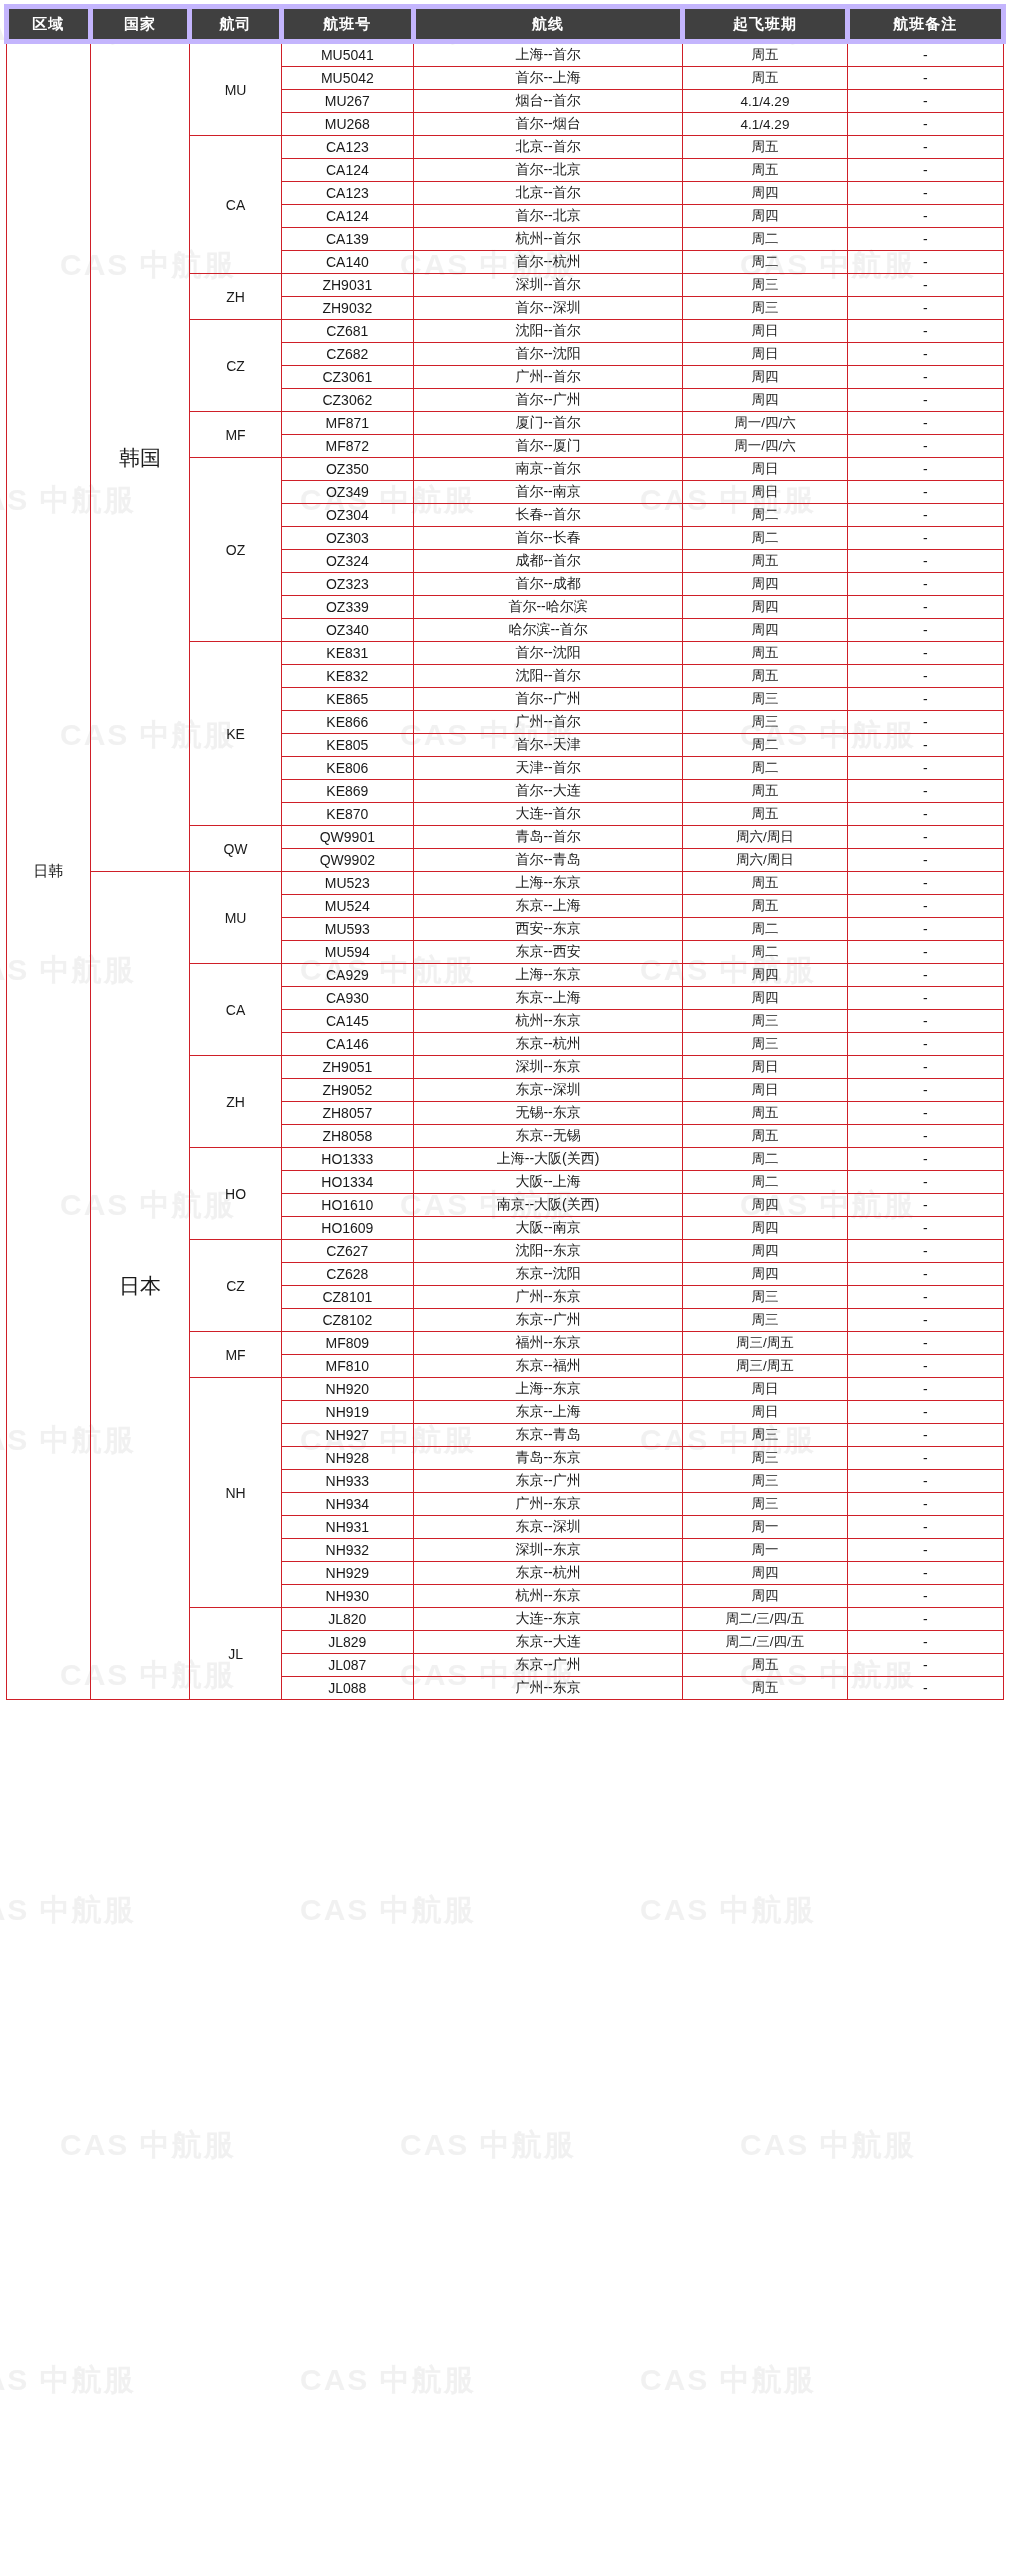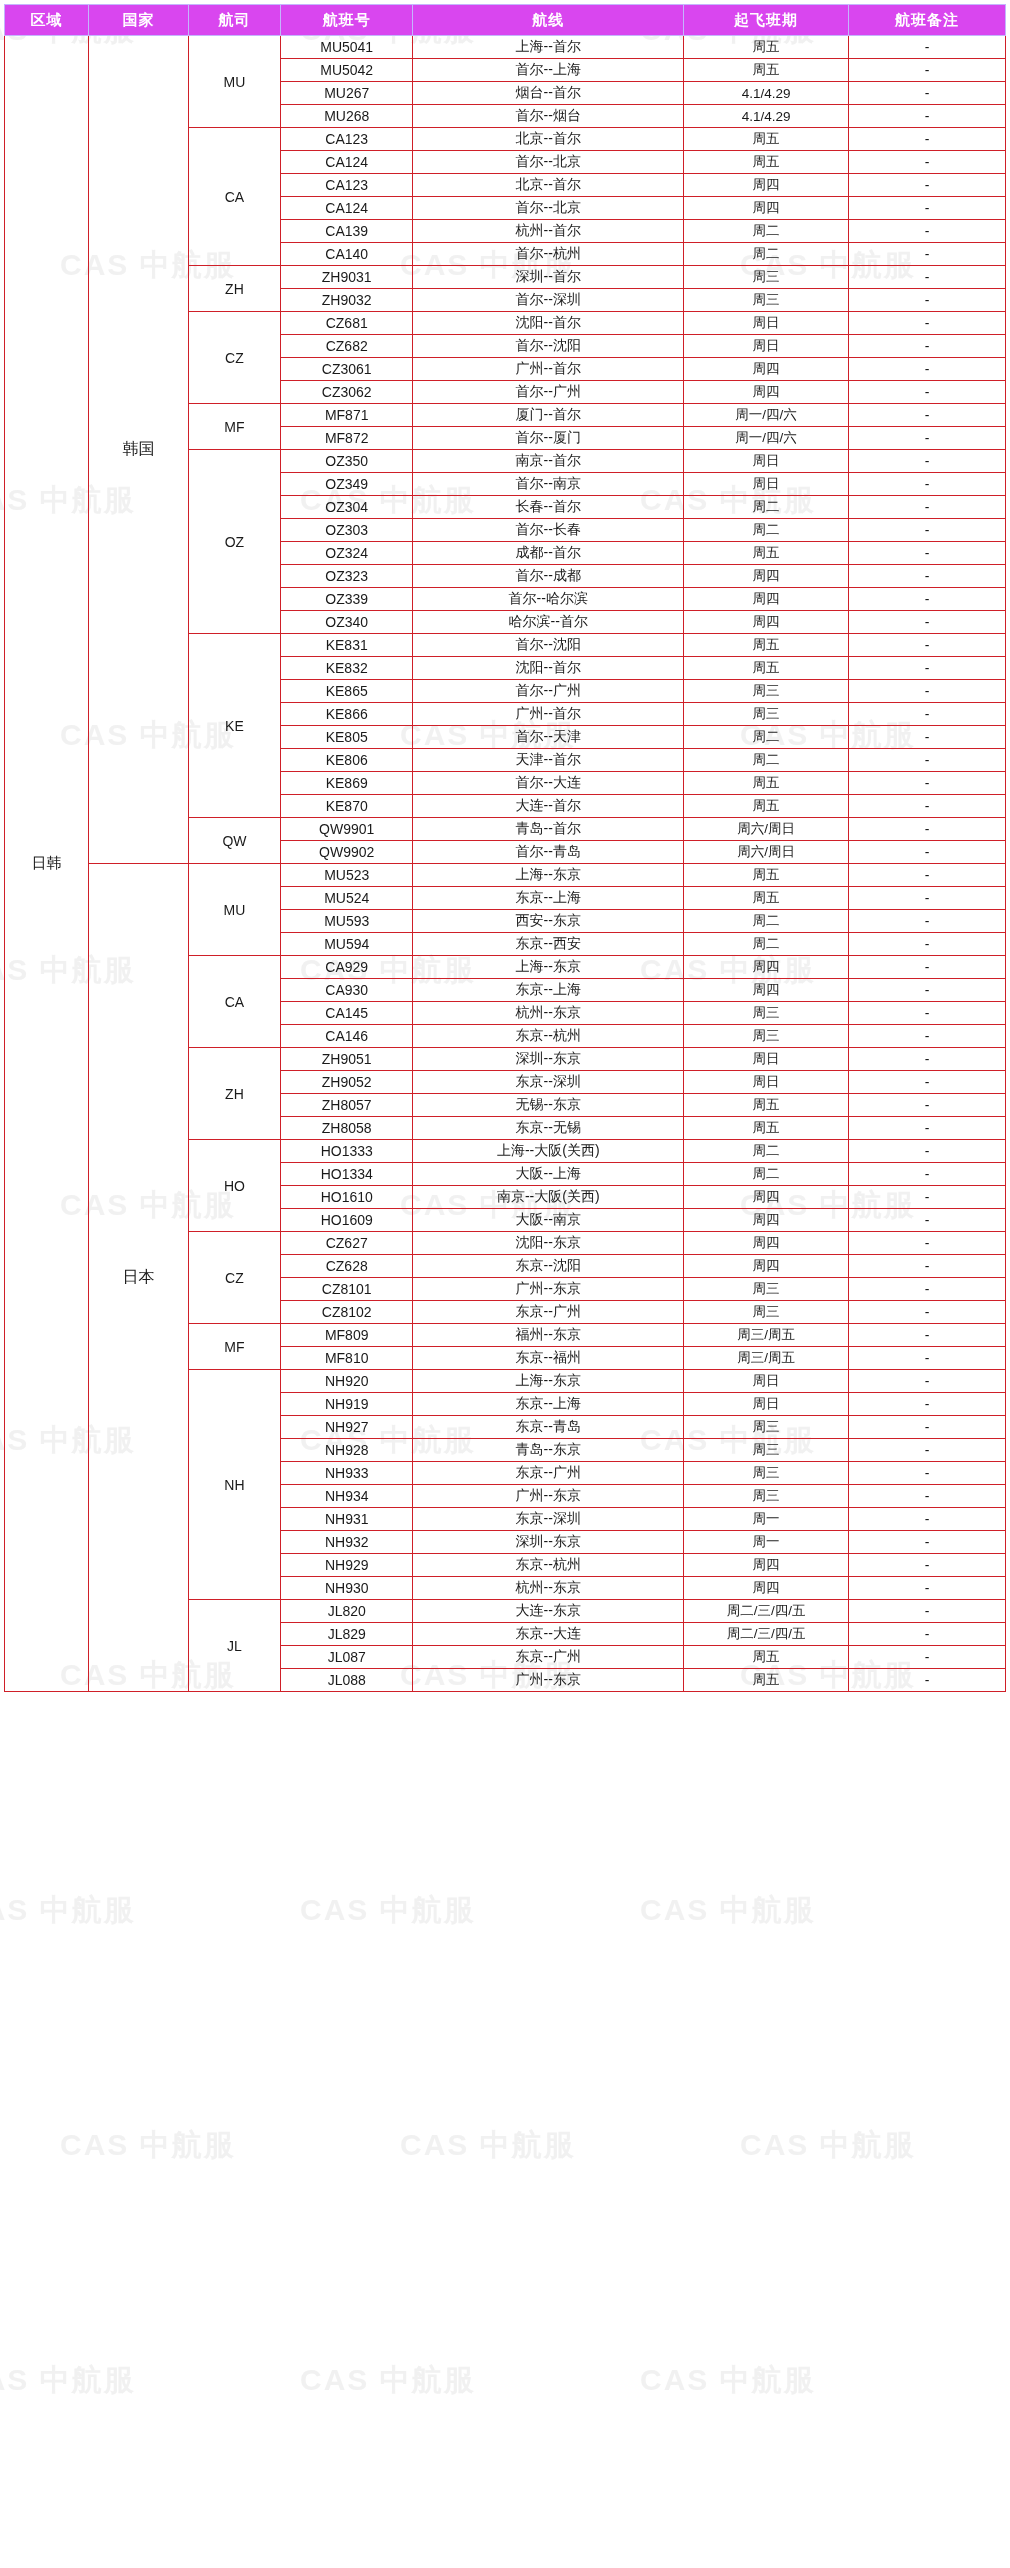--- a/index.html
+++ b/index.html
@@ -52,34 +52,34 @@
     border:1px solid #cf1f28;
     text-align:center;
     vertical-align:middle;
     font-size:13.5px;
     color:#1a1a1a;
     height:22px;
     padding:0 2px;
     background:transparent;
   }
   thead th{
-    background:#d946ef;
+    background:#404040;
     color:#ffffff;
     font-weight:bold;
     font-size:15px;
     height:30px;
-    border:1px solid #c4b5fd;
+    border:5px solid #c4b5fd;
     letter-spacing:1px;
   }
   td.vcell{
     font-size:15px;
     font-weight:normal;
   }
   td.region{font-size:15px;}
-  td.country{font-size:16px;}
+  td.country{font-size:21px;}
   td.airline{font-size:14px;}
   td.flightno{font-size:14px;}
   td.route{font-size:14px;}
   td.dates{font-size:13.5px;}
   td.remark{font-size:14px;}
 </style>
 </head>
 <body>
 
 <div id="sheet">

